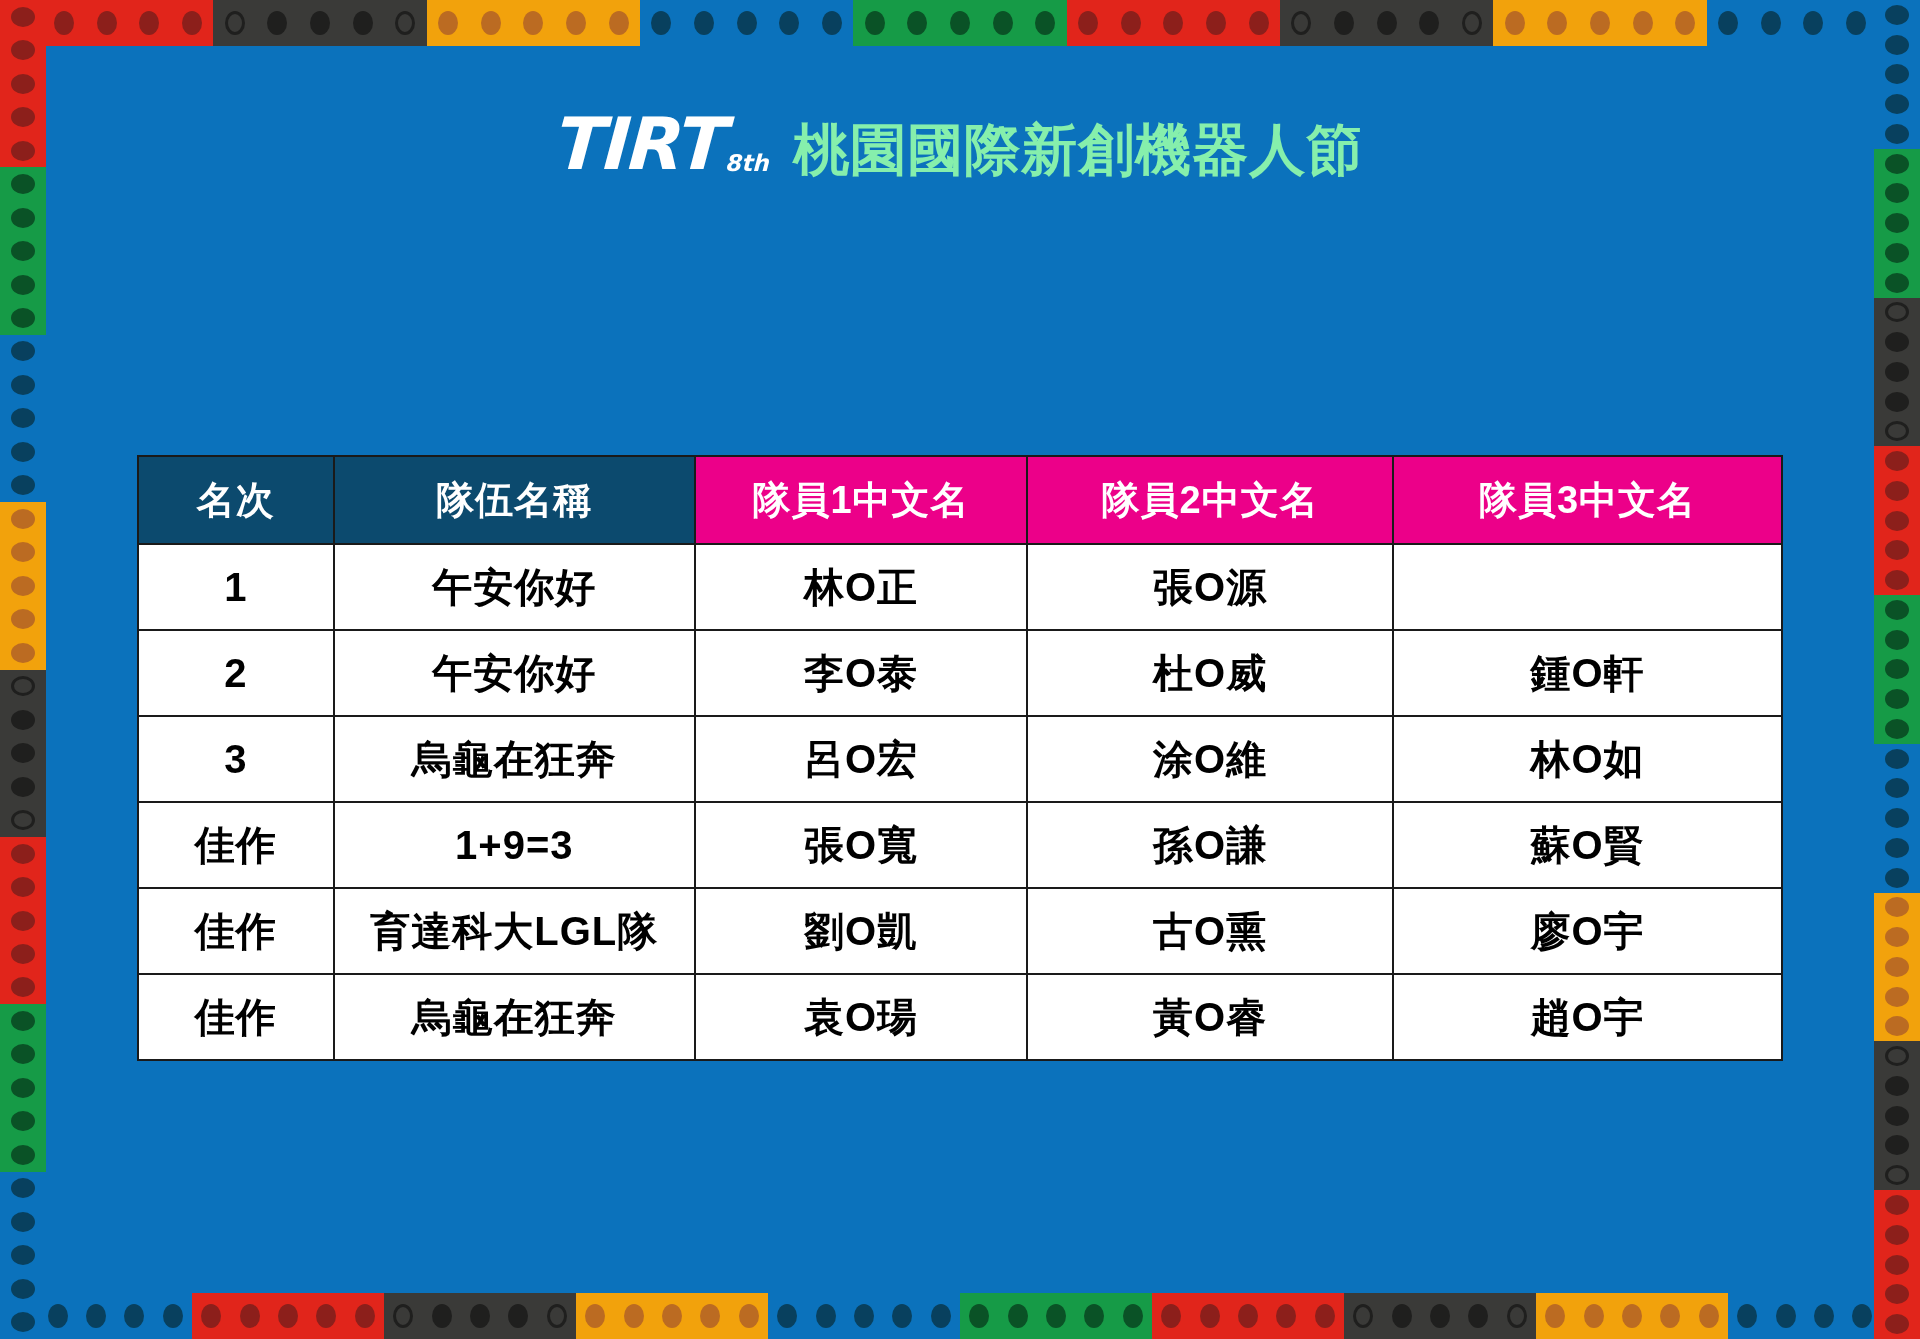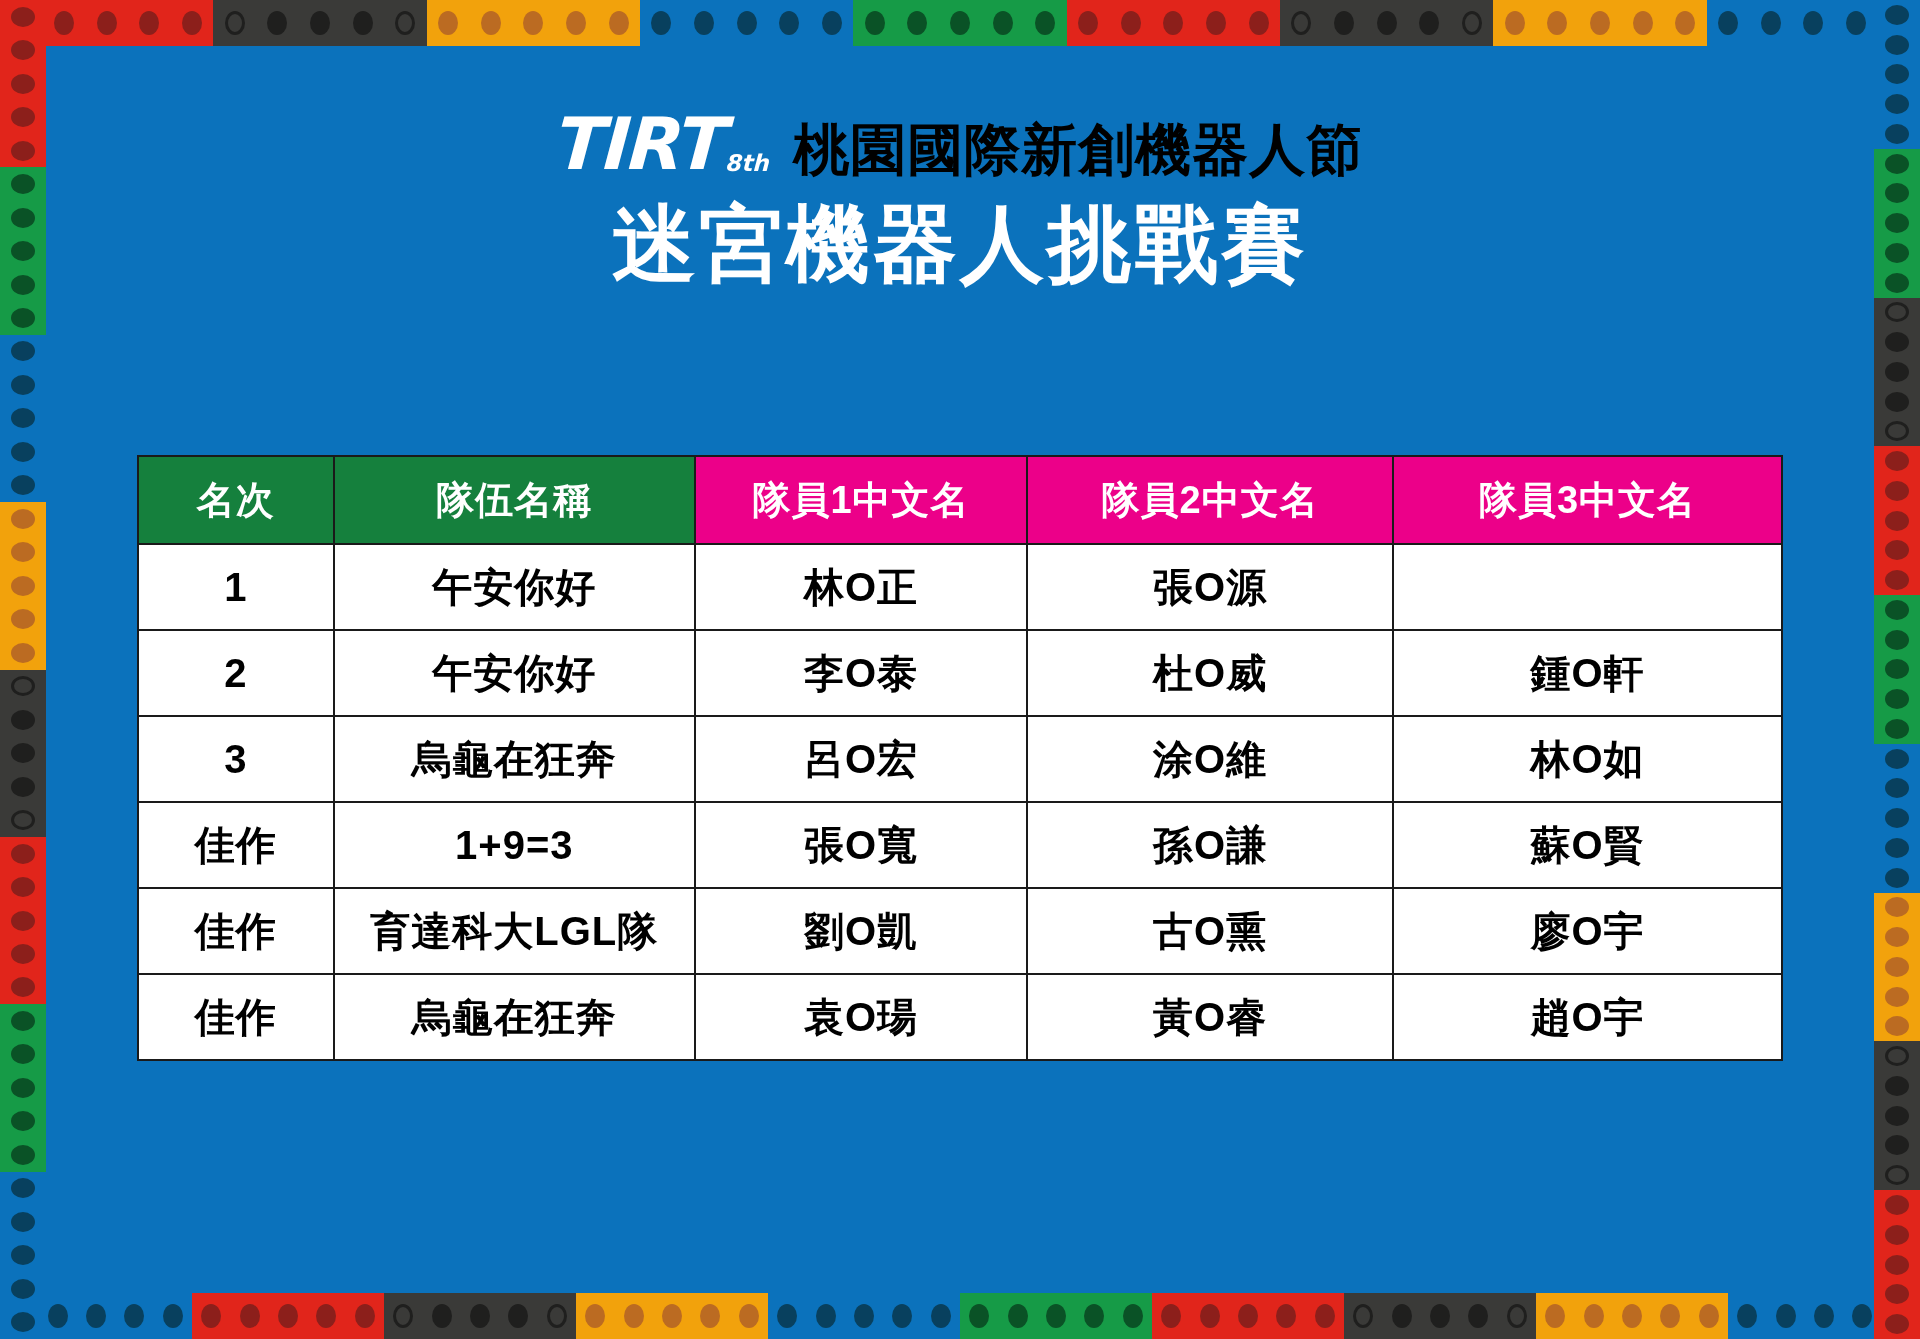--- a/index.html
+++ b/index.html
@@ -51,21 +51,21 @@
     font-style: italic; font-weight: 700;
     font-size: 72px; letter-spacing: -2px; color: #FFFFFF;
     transform: skewX(-4deg); line-height: 0.95;
     display: flex; align-items: flex-end;
   }
   .tirt-logo .suffix {
     font-size: 23px; font-style: italic; font-weight: 700;
     margin-left: 2px; margin-bottom: 4px; letter-spacing: 0;
   }
   .event-name {
-    font-size: 56px; font-weight: 700; color: #000000;
+    font-size: 56px; font-weight: 700; color: #86efac;
     letter-spacing: 1px; line-height: 1;
   }
   .title-row {
     display: flex; align-items: baseline; justify-content: center;
     gap: 10px; margin-top: 22px;
   }
   .main-title {
     font-size: 84px; font-weight: 700; color: #FFFFFF;
     letter-spacing: 3px; line-height: 1.05;
   }
@@ -83,21 +83,21 @@
   }
   table.results th, table.results td {
     border: 2px solid #1A1A1A;
     text-align: center; vertical-align: middle;
   }
   table.results th {
     height: 88px;
     font-size: 38px; font-weight: 700; color: #FFFFFF;
     letter-spacing: 1px;
   }
-  th.h-rank, th.h-team { background: #15803d; }
+  th.h-rank, th.h-team { background: #0c4a6e; }
   th.h-m1, th.h-m2, th.h-m3 { background: #EC0089; }
 
   table.results td {
     height: 86px; background: #FFFFFF;
     font-size: 40px; font-weight: 700; color: #000000;
     letter-spacing: 1px;
   }
   td.empty-cell { background: #BFBFBF; }
 
   col.c-rank { width: 172px; }
@@ -374,21 +374,20 @@
 
 <div class="header">
   <div class="logo-row">
     <div class="tirt-logo">
       <span>TIRT</span>
         <span class="suffix">8th</span>
     </div>
     <div class="event-name">桃園國際新創機器人節</div>
   </div>
   <div class="title-row">
-    <div class="main-title">迷宮機器人挑戰賽</div>
   </div>
 </div>
 
 <div class="table-wrap">
   <table class="results">
     <colgroup>
       <col class="c-rank">
         <col class="c-team">
         <col class="c-m1">
         <col class="c-m2">

